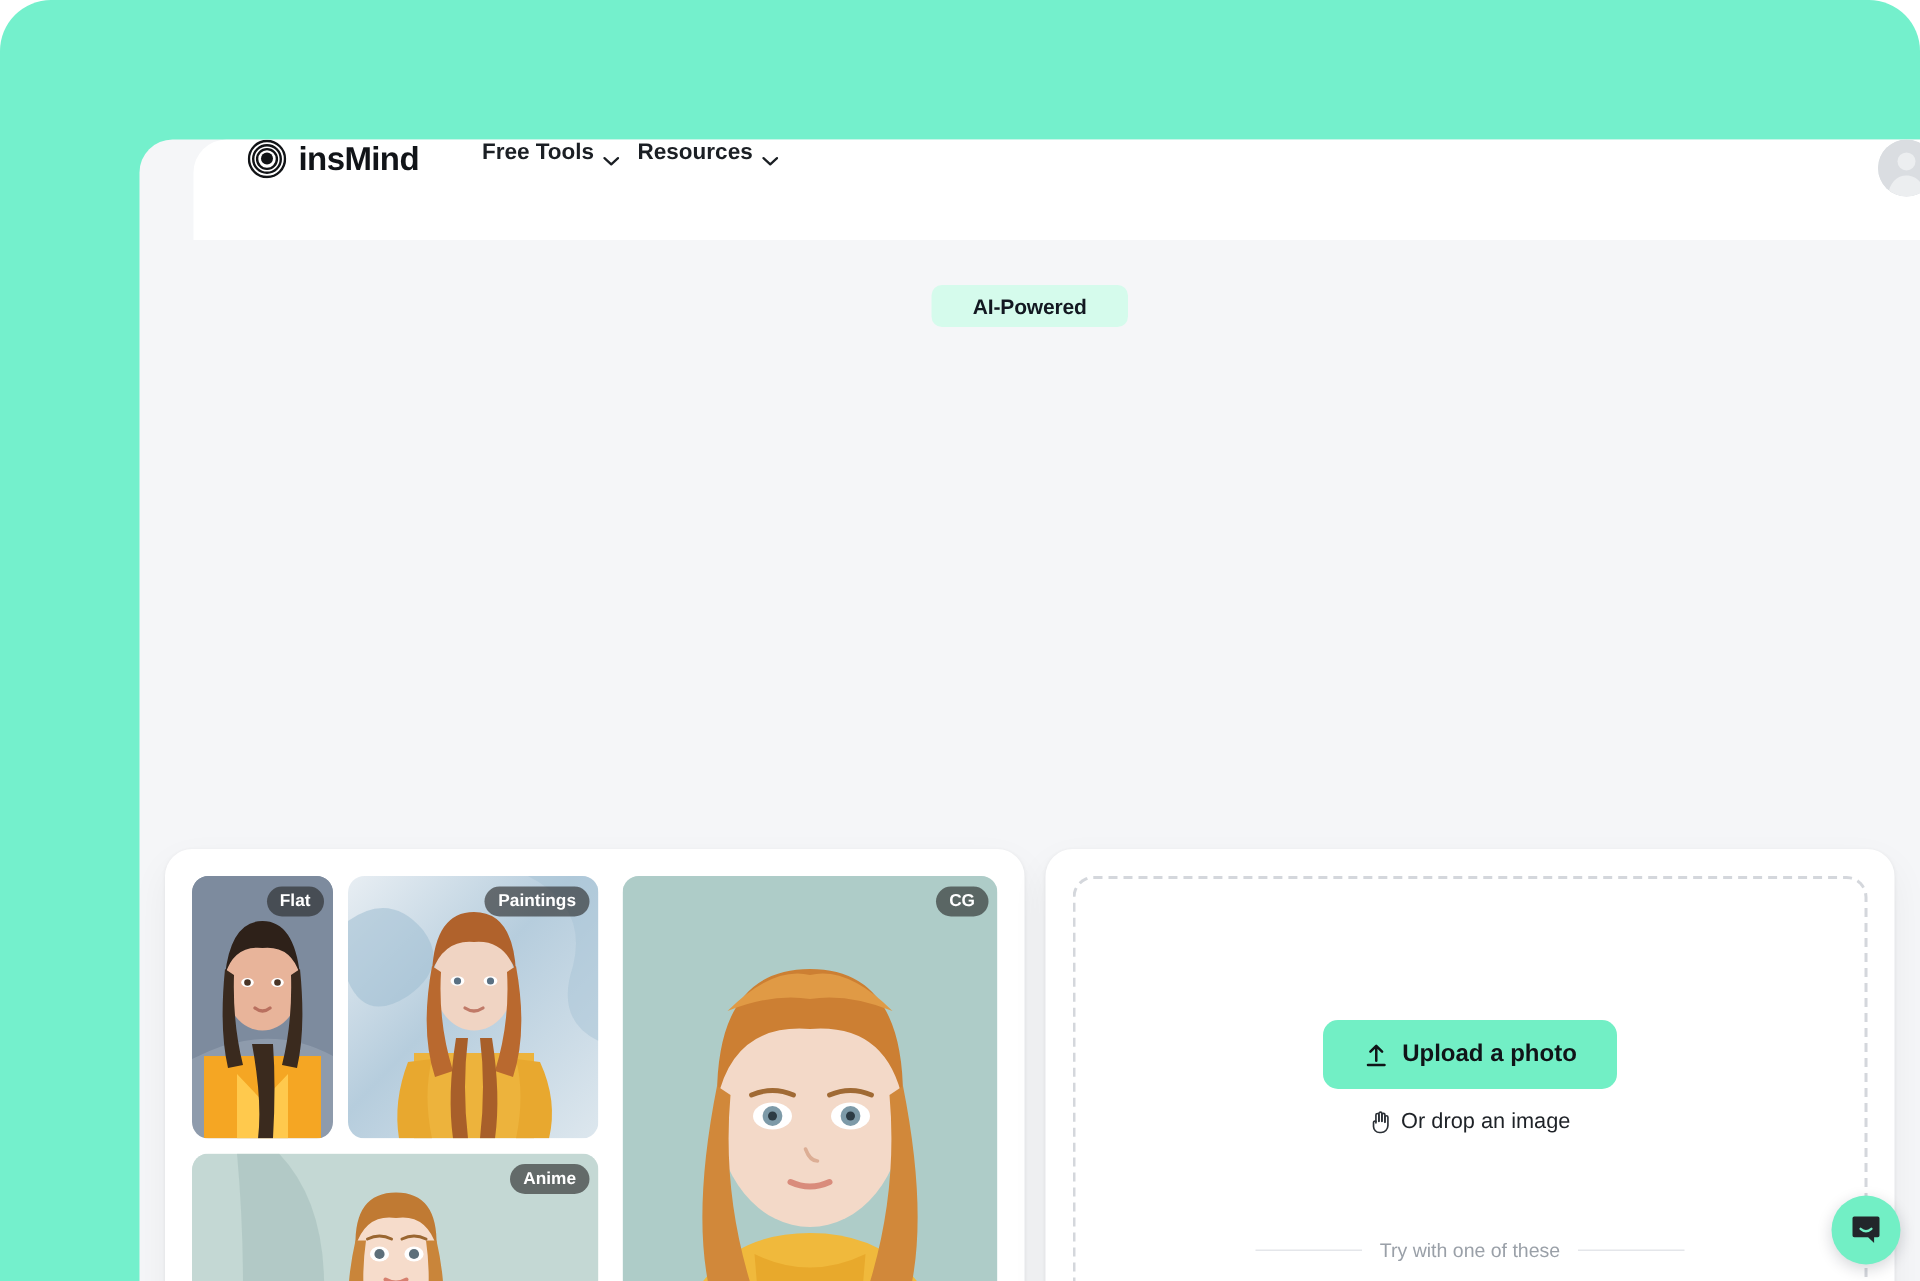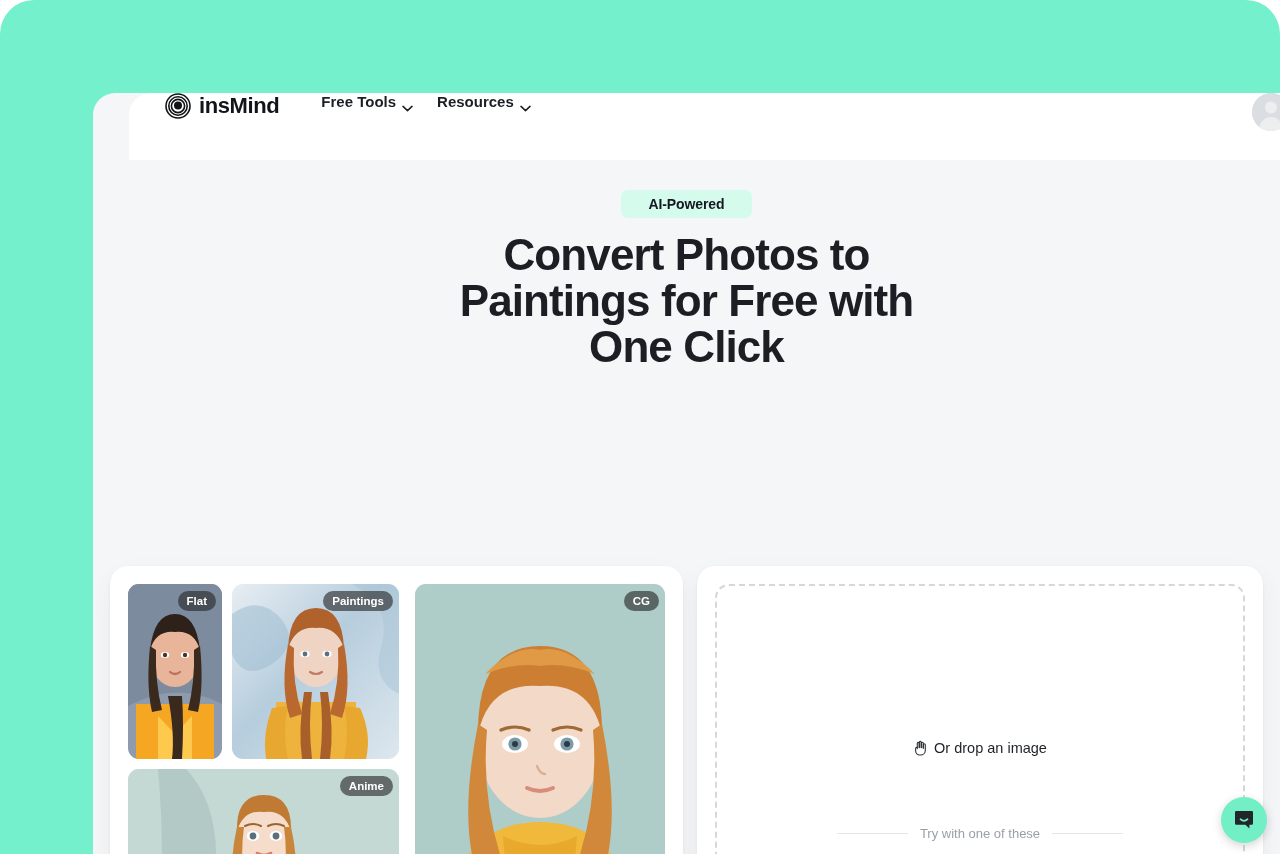--- a/index.html
+++ b/index.html
@@ -34,21 +34,21 @@
     background: #ffffff;
     border-radius: 22px 0 0 0;
     display: flex; align-items: flex-start; margin-left: 36px;
   }
   .brand { display: flex; align-items: center; gap: 8px; margin-left: 36px; }
   .brand-mark { width: 26px; height: 26px; display: block; }
   .brand-name {
     font-size: 22px; font-weight: bold; color: #111418;
     letter-spacing: -0.4px;
   }
-  .nav { display: flex; align-items: center; gap: 24px; margin-left: 42px; }
+  .nav { display: flex; align-items: center; gap: 12px; margin-left: 42px; }
   .nav-item {
     display: flex; align-items: center; gap: 6px;
     font-size: 15px; font-weight: bold; color: #1b1f24;
     cursor: pointer;
   }
   .chev { width: 11px; height: 7px; display: block; }
 
   .header-right {
     margin-left: auto; margin-right: 26px;
     display: flex; align-items: center; gap: 12px;
@@ -199,21 +199,20 @@
           <circle cx="19" cy="19" r="19" fill="#dadde1"></circle>
           <circle cx="19" cy="14.6" r="6" fill="#eceef0"></circle>
           <path d="M6.5 38 C7.6 28.6 12.6 24 19 24 C25.4 24 30.4 28.6 31.5 38 Z" fill="#eceef0"></path>
         </svg>
       </div>
     </div>
   </div>
 
   <div class="hero">
     <div class="badge">AI-Powered</div>
-    <h1 class="hero-title">Convert Photos to Paintings for Free with One Click</h1>
   </div>
 
   <div class="panels">
 
     <div class="panel panel-left">
       <div class="gallery">
 
         <div class="tile tile-flat">
           <svg viewBox="0 0 94 175" preserveAspectRatio="xMidYMid slice" xmlns="http://www.w3.org/2000/svg">
             <rect width="94" height="175" fill="#8e9bac"></rect>
@@ -312,20 +311,29 @@
           </svg>
           <span class="tile-label">Anime</span>
         </div>
 
       </div>
     </div>
 
     <div class="panel panel-right">
       <div class="dropzone">
 
+        <button class="upload-btn">
+          <span>
+            <svg width="17" height="17" viewBox="0 0 17 17" xmlns="http://www.w3.org/2000/svg">
+              <path d="M8.5 12.2 V2.4 M4.6 6.1 L8.5 2.2 L12.4 6.1" fill="none" stroke="#101418" stroke-width="1.7" stroke-linecap="round" stroke-linejoin="round"></path>
+              <path d="M3 15 H14" fill="none" stroke="#101418" stroke-width="1.7" stroke-linecap="round"></path>
+            </svg>
+          </span>
+          <span>Upload a photo</span>
+        </button>
 
         <div class="drop-hint">
           <span>
             <svg width="15" height="16" viewBox="0 0 15 16" xmlns="http://www.w3.org/2000/svg">
               <g fill="none" stroke="#2b3036" stroke-width="1.1" stroke-linecap="round" stroke-linejoin="round">
                 <path d="M4.2 8.6 V3.3 a1 1 0 0 1 2 0 V7.6"></path>
                 <path d="M6.2 7.4 V2.4 a1 1 0 0 1 2 0 V7.4"></path>
                 <path d="M8.2 7.6 V3.2 a1 1 0 0 1 2 0 V8"></path>
                 <path d="M10.2 8.2 V4.8 a1 1 0 0 1 2 0 V10.4 a4.6 4.6 0 0 1-4.6 4.6 h-1 a4 4 0 0 1-4-4 V8.4 a1 1 0 0 1 1.6-.8"></path>
               </g>

